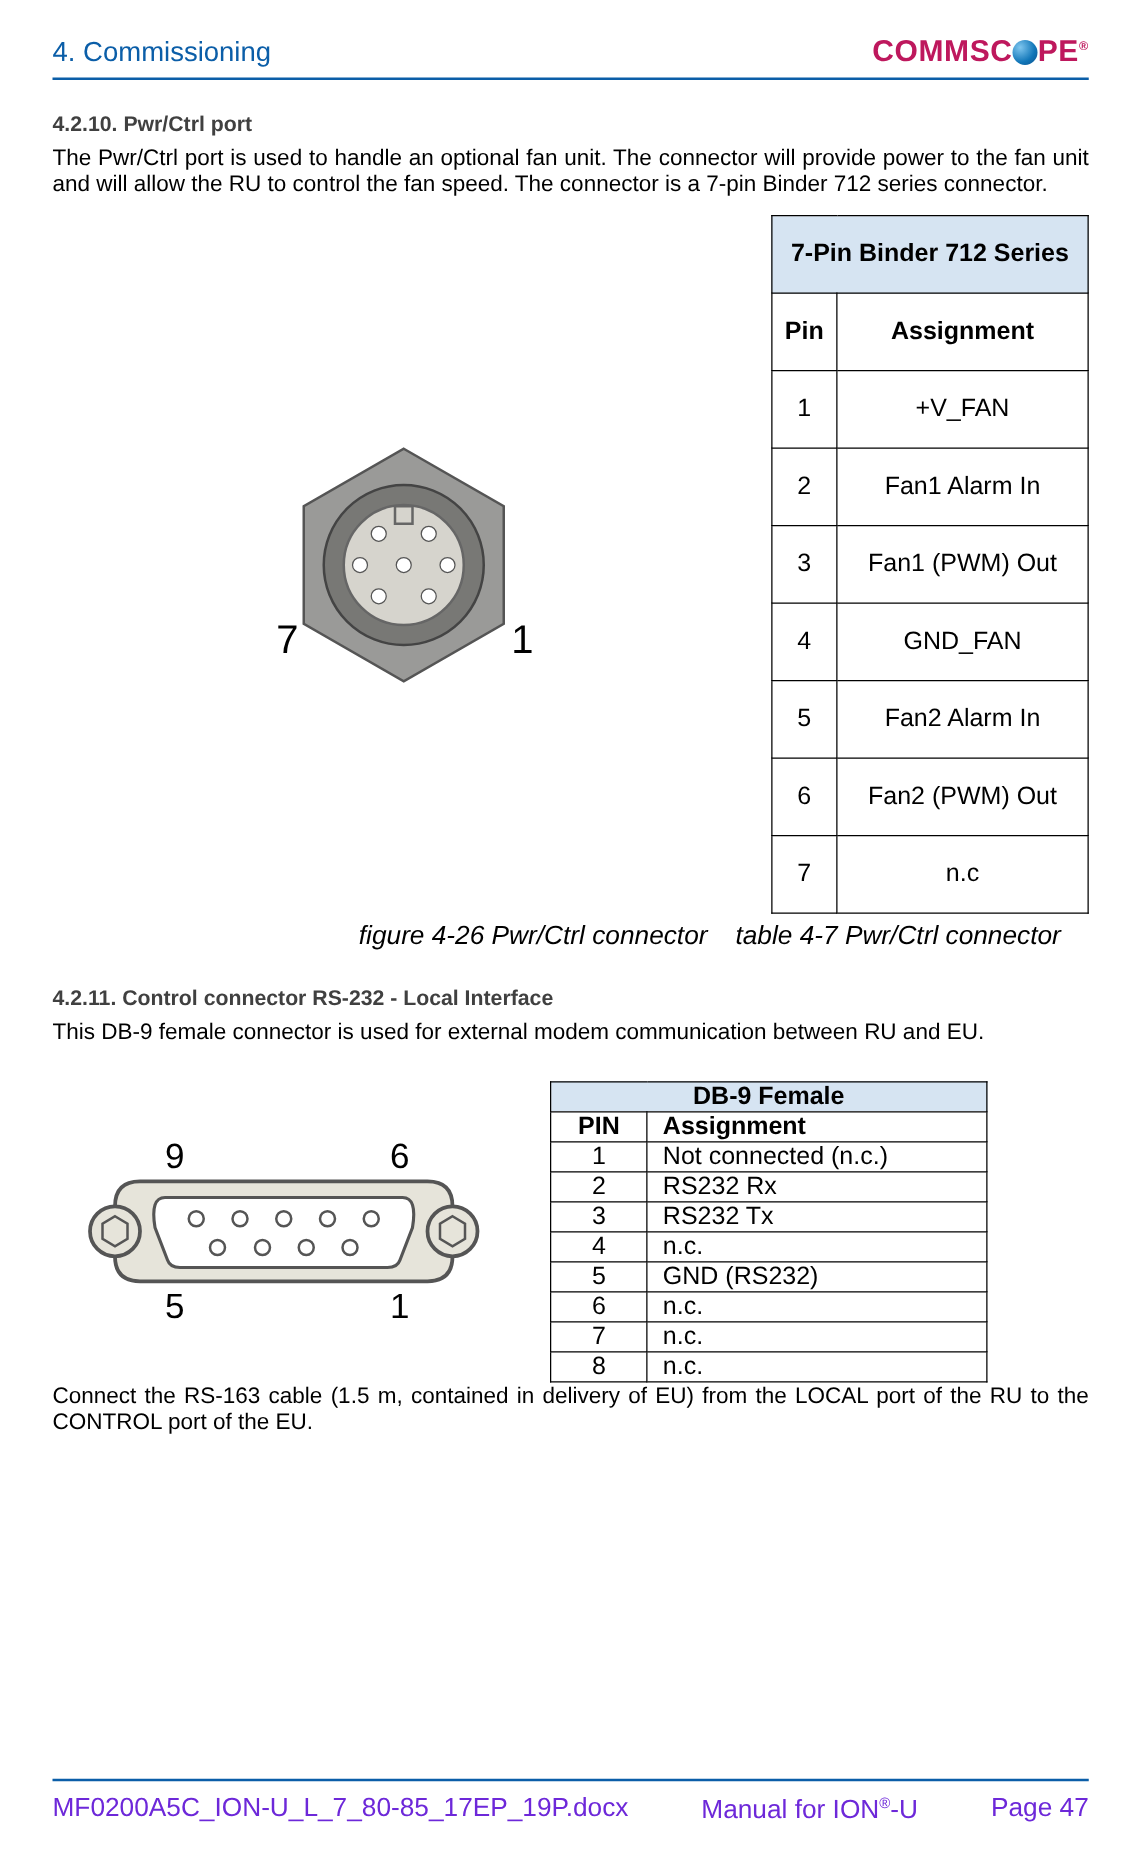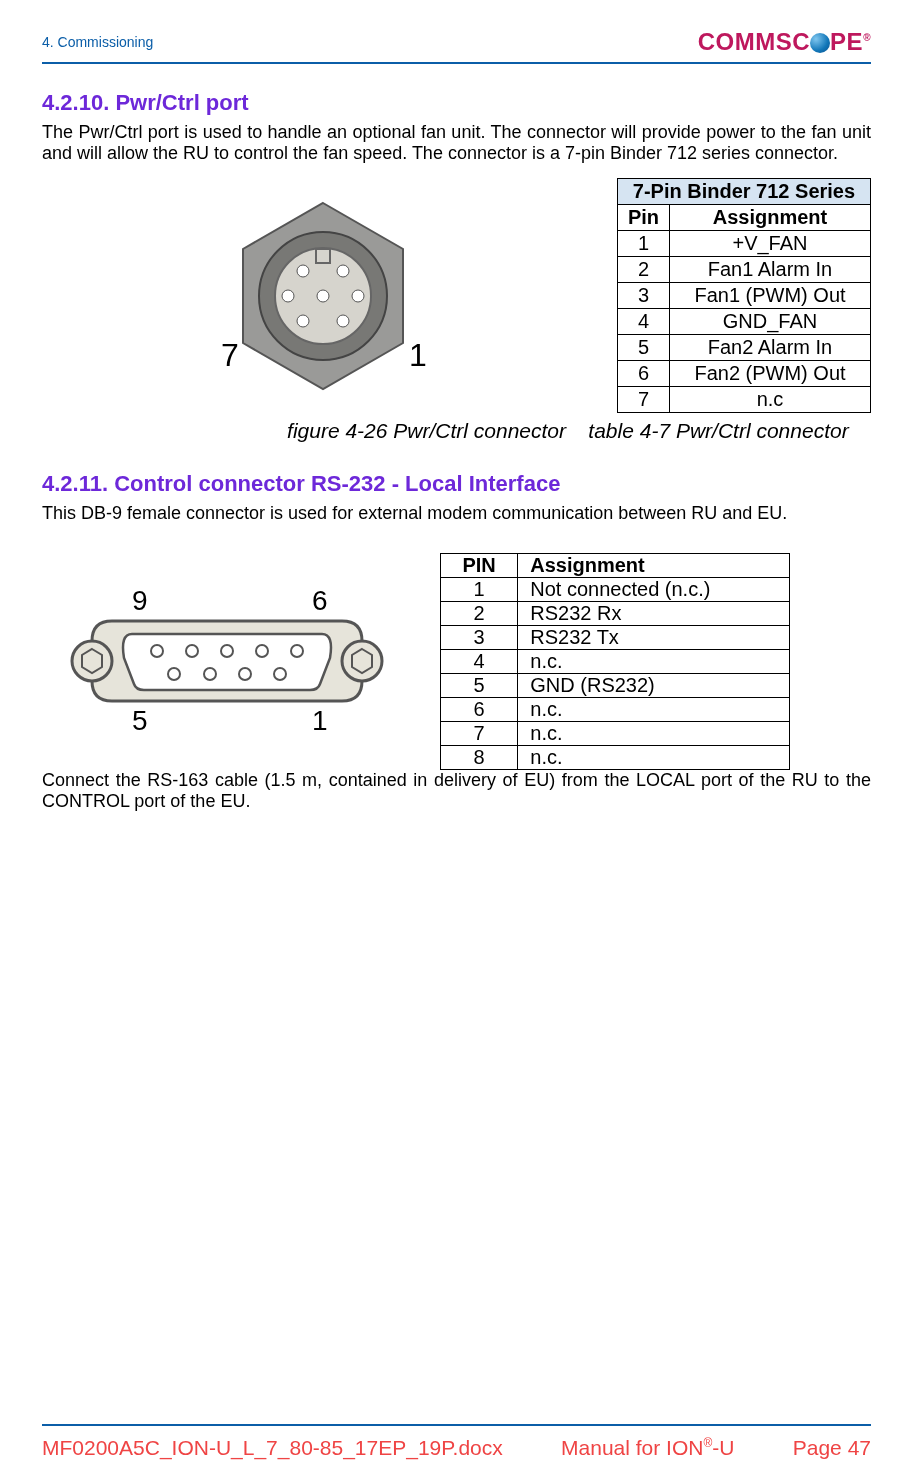--- a/index.html
+++ b/index.html
@@ -20,21 +20,21 @@
     flex-direction: column;
   }
   .header {
     display: flex;
     justify-content: space-between;
     align-items: center;
     padding-bottom: 6px;
   }
   .header .chapter {
     color: #0b5ea8;
-    font-size: 14px;
+    font-size: 22px;
   }
   .logo-text {
     font-family: Arial, sans-serif;
     font-weight: bold;
     font-size: 24px;
     color: #be185d;
     letter-spacing: 0.5px;
   }
   .logo-globe {
     display:inline-block;
@@ -43,24 +43,24 @@
     background: radial-gradient(circle at 30% 30%, #7fc6ef 0%, #1176b8 60%, #0b4f8a 100%);
     vertical-align: -3px;
   }
   .logo-reg { font-size:10px; vertical-align: super; }
   hr.rule {
     border: none;
     border-top: 2px solid #0b5ea8;
     margin: 0 0 26px 0;
   }
   h2.section-title {
-    font-size: 22px;
+    font-size: 17px;
     font-weight: bold;
     margin: 0 0 6px 0;
-    color:#6d28d9;
+    color:#404040;
   }
   .body-text {
     font-size: 18px;
     color:#000;
     line-height: 1.18;
     text-align: justify;
     margin: 0 0 10px 0;
   }
   .row-top {
     display:flex;
@@ -72,21 +72,21 @@
     display:flex;
     align-items:center;
     justify-content:center;
   }
   .pin-table {
     border-collapse: collapse;
     font-size:20px;
   }
   .pin-table th, .pin-table td {
     border:1px solid #000;
-    padding:1px 10px;
+    padding:19px 10px;
     text-align:center;
   }
   .pin-table th.title {
     background:#d6e4f2;
     font-weight:bold;
   }
   .pin-table th.sub {
     background:#fff;
     font-weight:bold;
   }
@@ -150,21 +150,21 @@
   }
   .footer hr {
     border:none;
     border-top:2px solid #0b5ea8;
     margin: 0 0 10px 0;
   }
   .footer-row {
     display:flex;
     justify-content:space-between;
     font-size:21px;
-    color:#ef4444;
+    color:#6d28d9;
   }
   .footer-row sup { font-size:12px; }
   
   svg { display:block; }
 </style>
 </head>
 <body>
 
 <div class="page">
   <div class="header">
@@ -279,20 +279,23 @@
 
         <text x="70" y="24" font-size="28" font-family="Arial" fill="#000">9</text>
         <text x="250" y="24" font-size="28" font-family="Arial" fill="#000">6</text>
         <text x="70" y="144" font-size="28" font-family="Arial" fill="#000">5</text>
         <text x="250" y="144" font-size="28" font-family="Arial" fill="#000">1</text>
       </svg>
     </div>
     <div>
       <table class="db9-table">
         <tbody>
+            <tr>
+              <th class="title" colspan="2">DB-9 Female</th>
+            </tr>
         <tr>
           <th class="sub pin">PIN</th>
           <th class="sub">Assignment</th>
         </tr>
         <tr>
               <td class="pin">1</td>
               <td class="assign">Not connected (n.c.)</td>
             </tr>
         <tr>
               <td class="pin">2</td>

